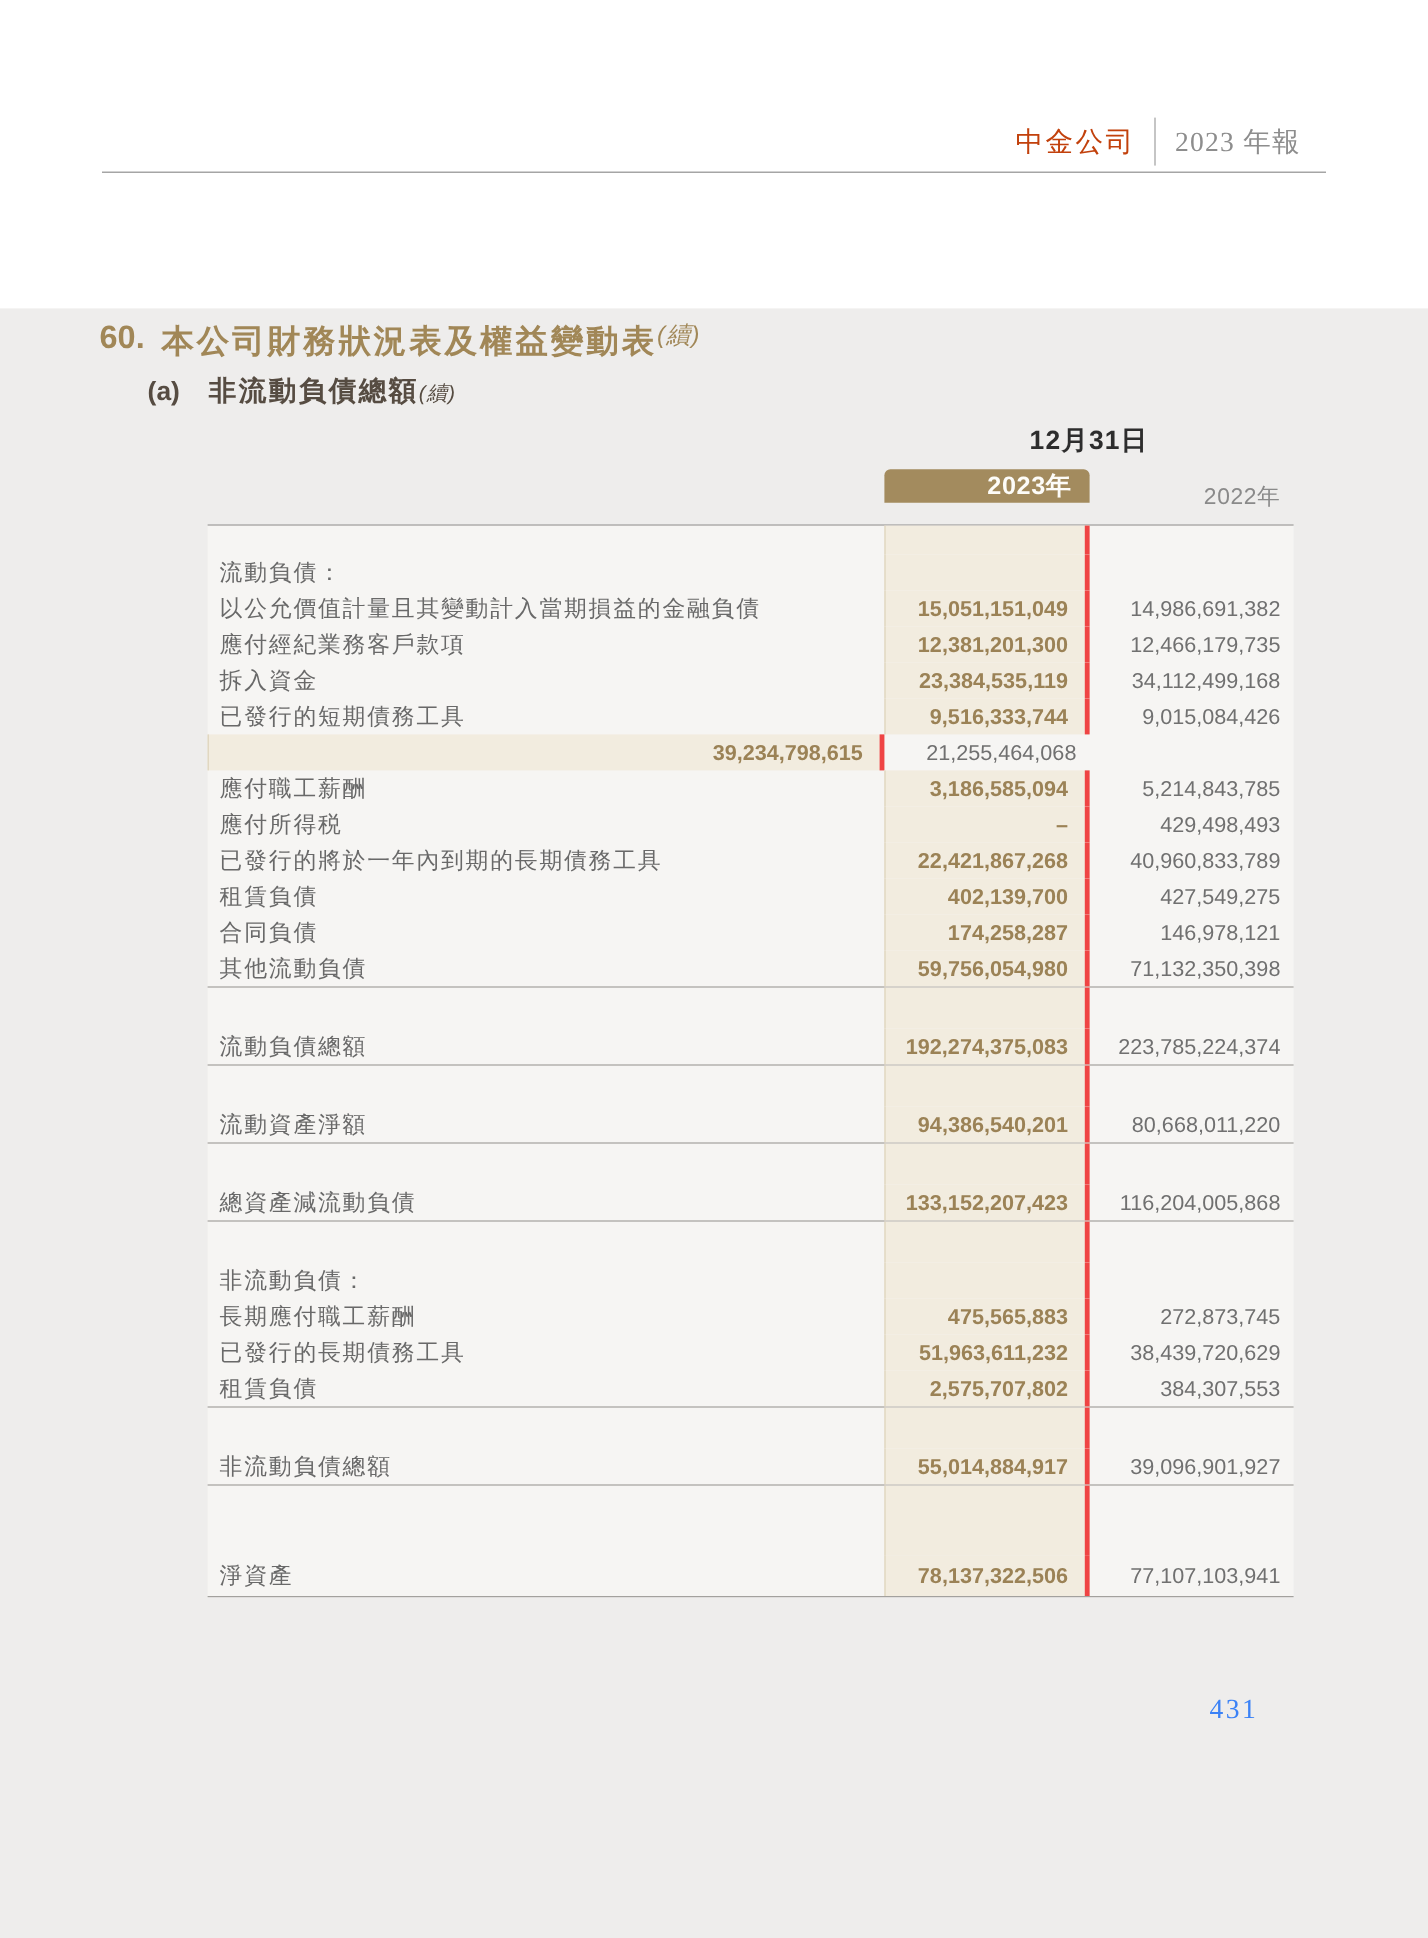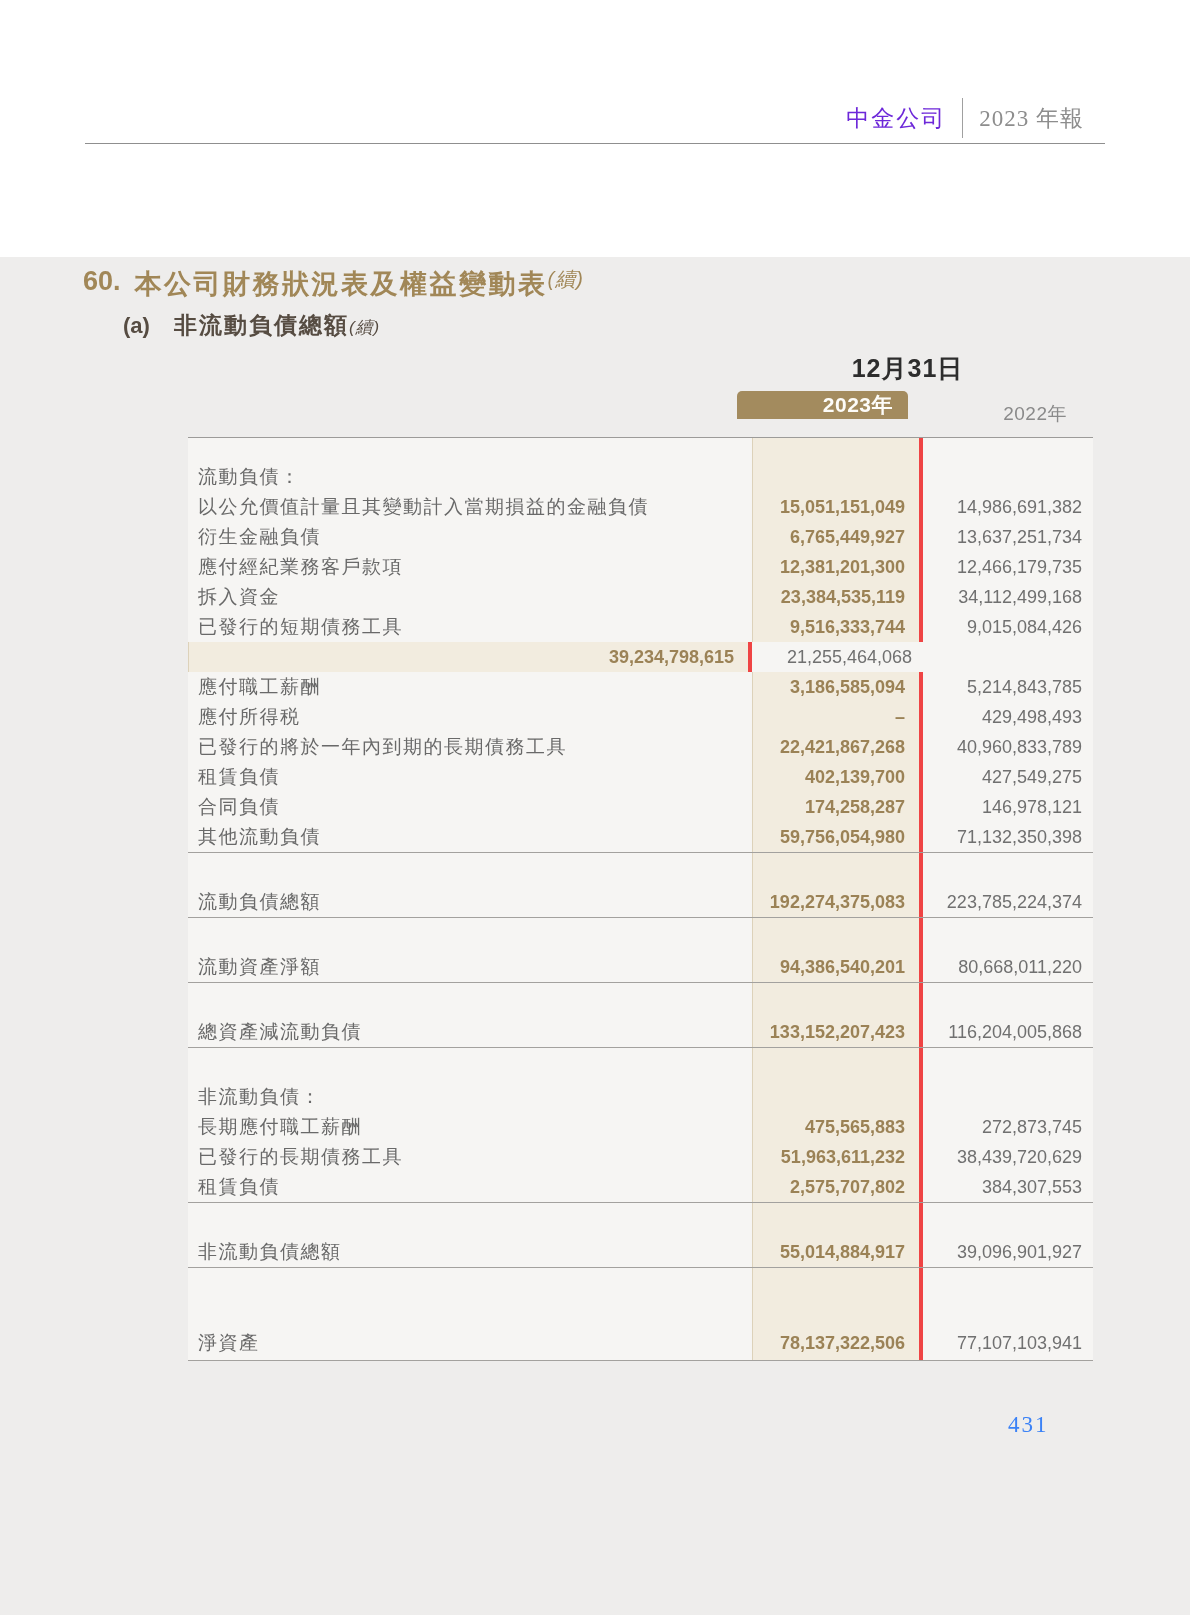--- a/index.html
+++ b/index.html
@@ -7,49 +7,49 @@
     width:1190px;height:1615px;position:relative;background:#ffffff;
     font-family:"Liberation Sans","DejaVu Sans",sans-serif;
     overflow:hidden;
   }
   
   .content-band{position:absolute;left:0;top:257px;width:1190px;height:1358px;background:var(--page-gray,#eeedec);}
 
   
   .doc-header{position:absolute;top:98px;right:106px;display:flex;align-items:center;gap:16px;
     font-family:"Liberation Serif","DejaVu Serif",serif;}
-  .doc-header .company{font-size:23px;color:#6d28d9;letter-spacing:2px;}
+  .doc-header .company{font-size:23px;color:#c2410c;letter-spacing:2px;}
   .doc-header .vbar{width:1px;height:40px;background:#a0a0a0;}
   .doc-header .report{font-size:23px;color:#8d8d8d;letter-spacing:1px;}
   .header-rule{position:absolute;top:143px;left:85px;width:1020px;height:1px;background:#8f8f8f;}
 
   
   .sec-title{position:absolute;left:83px;top:266px;display:flex;align-items:flex-start;
     color:var(--title-gold,#a18757);font-weight:bold;}
   .sec-title .num{font-size:27px;margin-right:14px;}
   .sec-title .txt{font-size:27px;letter-spacing:2.5px;}
   .sec-title .cont{font-size:20px;font-weight:normal;font-style:italic;letter-spacing:1px;}
   .sub-title{position:absolute;left:123px;top:310px;display:flex;align-items:baseline;
     color:#564c42;font-weight:bold;}
   .sub-title .letter{font-size:22px;margin-right:24px;}
   .sub-title .txt{font-size:23px;letter-spacing:2px;}
   .sub-title .cont{font-size:17px;font-weight:normal;font-style:italic;letter-spacing:1px;}
 
   
   .fin-table{position:absolute;left:173px;top:352px;width:905px;}
   .date-row{position:absolute;top:0;left:564px;width:341px;text-align:center;
-    font-size:25px;font-weight:bold;color:#2d2d2d;letter-spacing:1px;}
+    font-size:22px;font-weight:bold;color:#2d2d2d;letter-spacing:1px;}
   .col-head{position:absolute;top:39px;left:0;width:905px;height:46px;}
   .box-2023{position:absolute;left:564px;top:0;width:171px;height:28px;box-sizing:border-box;
     background:var(--gold-box,#a38b5e);border-radius:5px 5px 0 0;
     display:flex;align-items:center;justify-content:flex-end;padding-right:15px;
     color:#fdfcf8;font-size:21px;font-weight:bold;letter-spacing:.5px;}
   .lbl-2022{position:absolute;right:11px;top:0;height:46px;display:flex;align-items:center;
     color:#8a8a8a;font-size:19px;letter-spacing:.5px;}
-  .tbody{position:absolute;top:85px;left:15px;width:905px;background:#f6f5f3;
+  .tbody{position:absolute;top:85px;left:0;width:905px;background:#f6f5f3;
     border-top:1px solid #9c9b99;}
   .row{display:grid;grid-template-columns:564px 171px 170px;height:30px;}
   .row.lead{height:24px;}
   .row.spacer{height:34px;}
   .row.gap-lg{height:58px;}
   .row.net{height:34px;}
   .row.total,.row.net{border-bottom:1px solid #a3a19e;}
   .cell{display:flex;align-items:center;box-sizing:border-box;}
   .cell.label{font-size:19px;color:#696969;padding-left:10px;letter-spacing:1.5px;white-space:nowrap;}
   .cell.v2023{background:var(--beige,#f2ecdf);border-left:1px solid #ddd2ba;border-right:4px solid #ef4444;
@@ -100,25 +100,20 @@
         <div class="cell label">流動負債：</div>
         <div class="cell v2023"></div>
         <div class="cell v2022"></div>
       </div>
       <div class="row item">
         <div class="cell label">以公允價值計量且其變動計入當期損益的金融負債</div>
         <div class="cell v2023">15,051,151,049</div>
         <div class="cell v2022">14,986,691,382</div>
       </div>
       <div class="row item">
-        <div class="cell label">衍生金融負債</div>
-        <div class="cell v2023">6,765,449,927</div>
-        <div class="cell v2022">13,637,251,734</div>
-      </div>
-      <div class="row item">
         <div class="cell label">應付經紀業務客戶款項</div>
         <div class="cell v2023">12,381,201,300</div>
         <div class="cell v2022">12,466,179,735</div>
       </div>
       <div class="row item">
         <div class="cell label">拆入資金</div>
         <div class="cell v2023">23,384,535,119</div>
         <div class="cell v2022">34,112,499,168</div>
       </div>
       <div class="row item">

